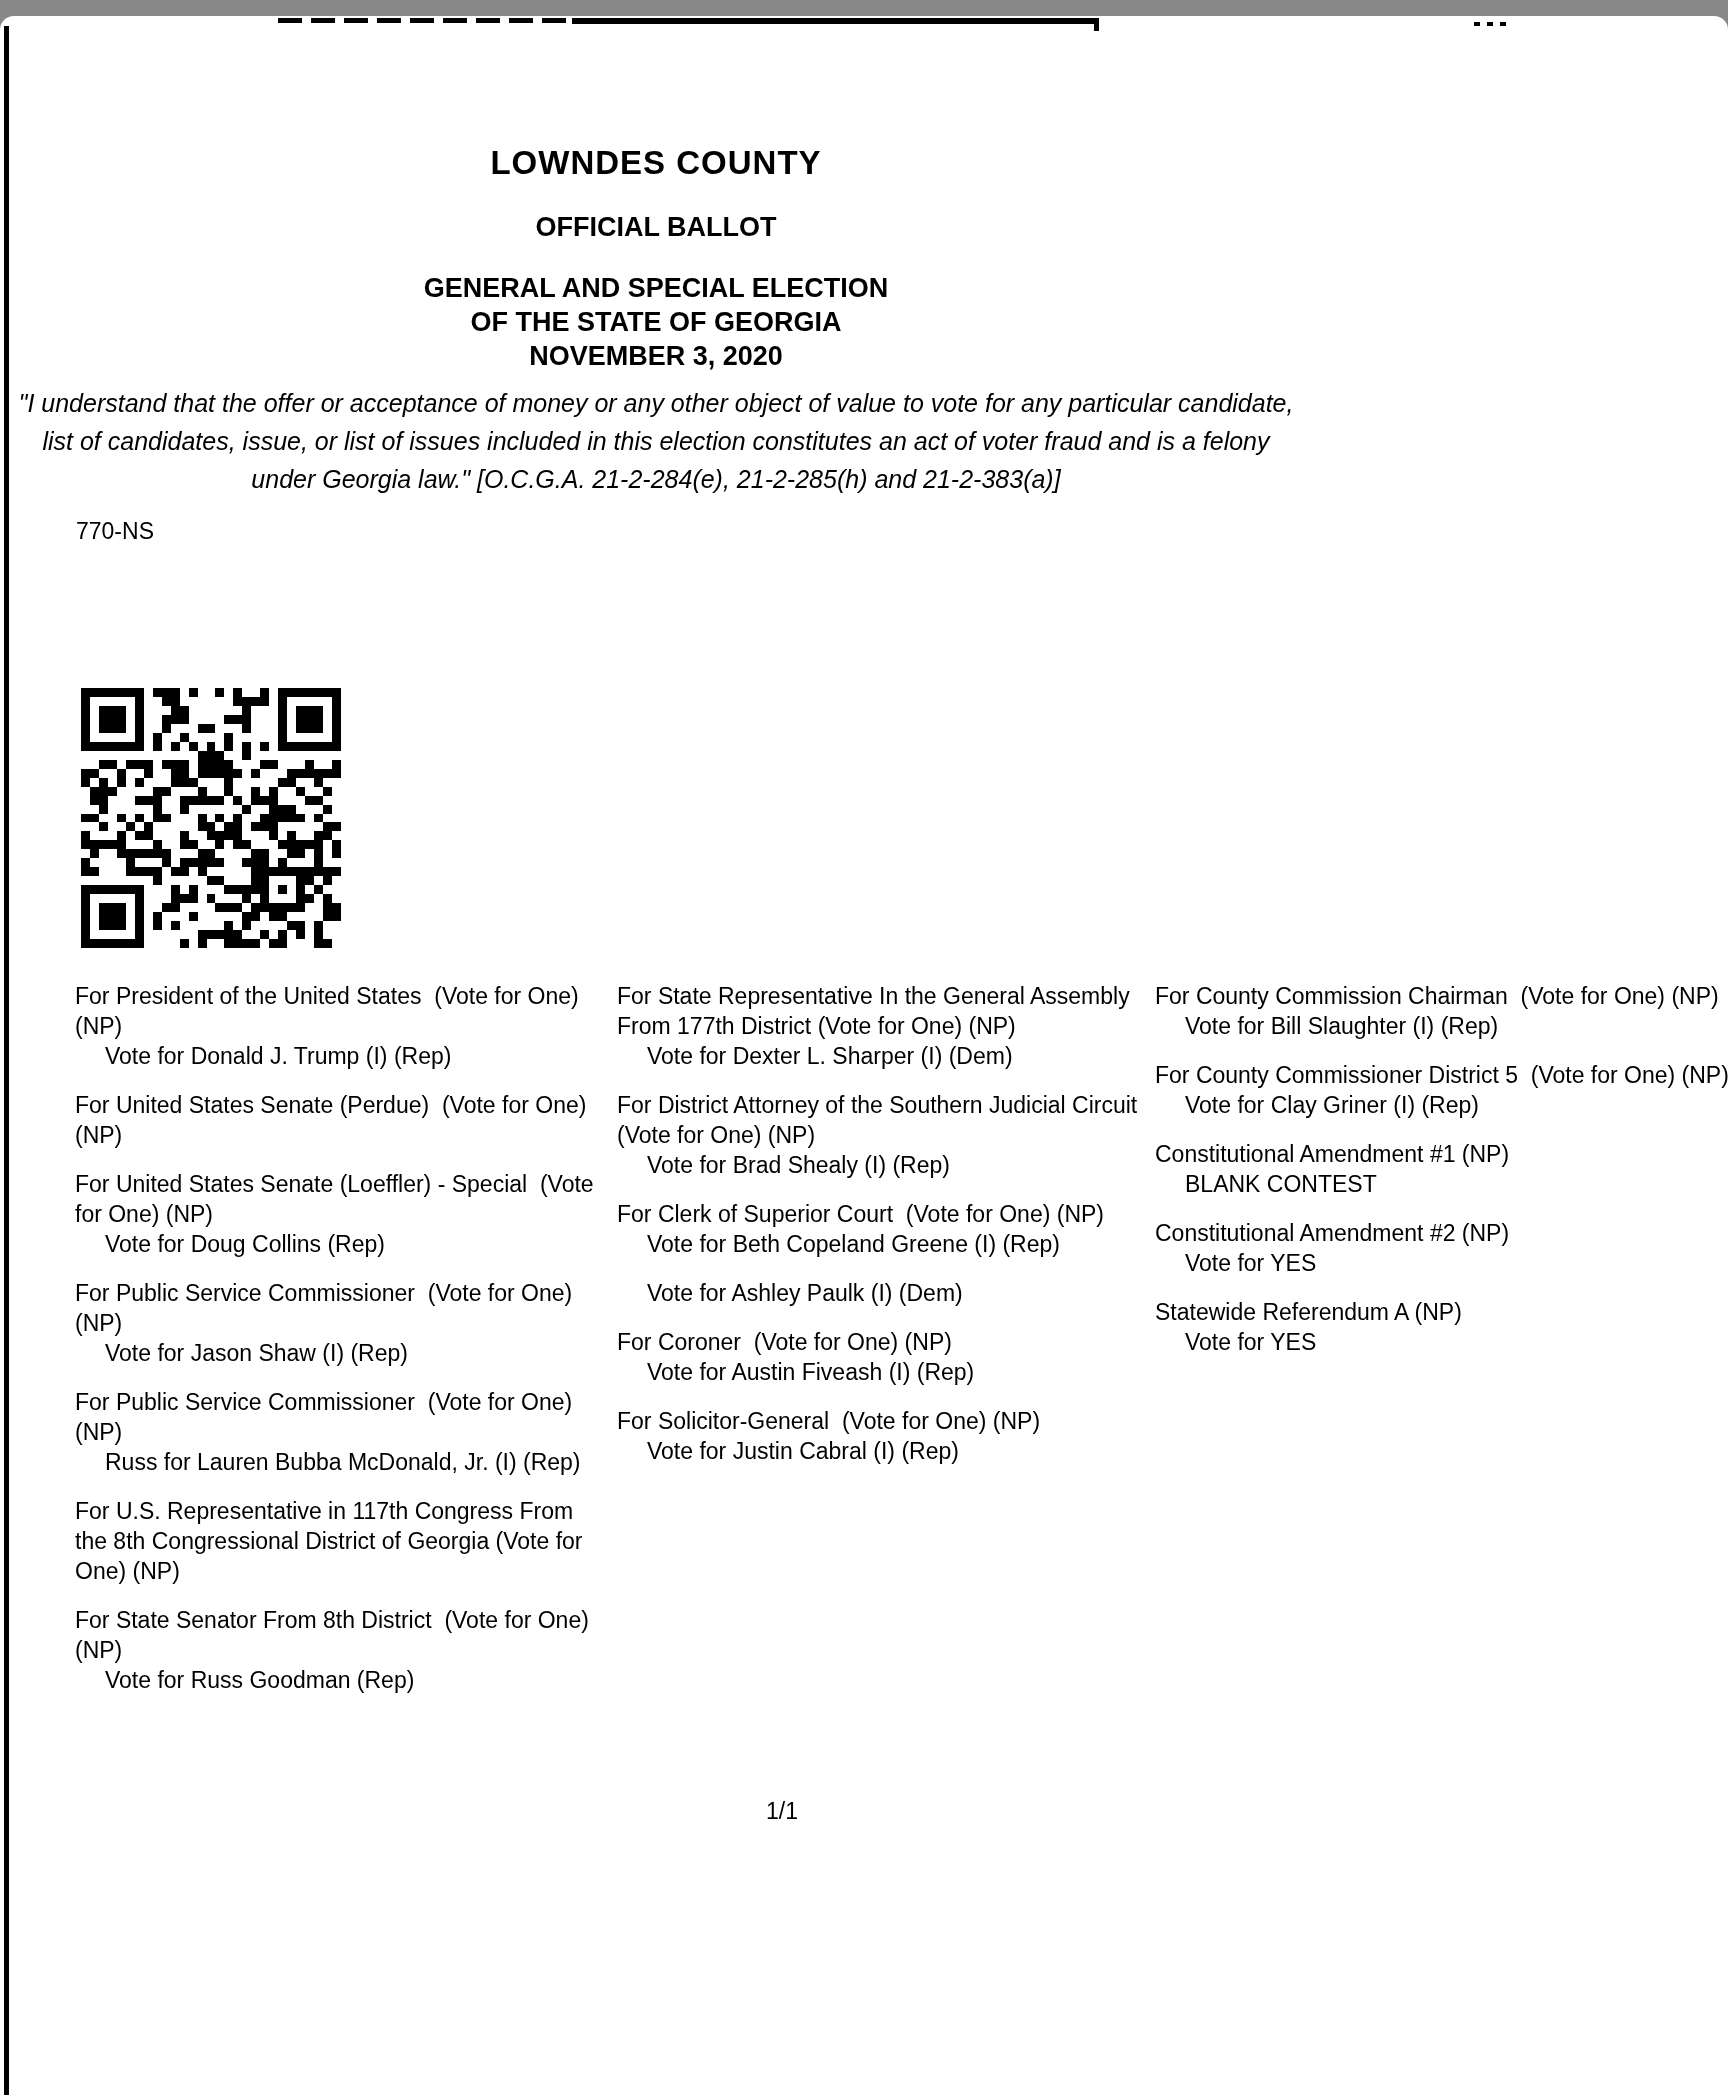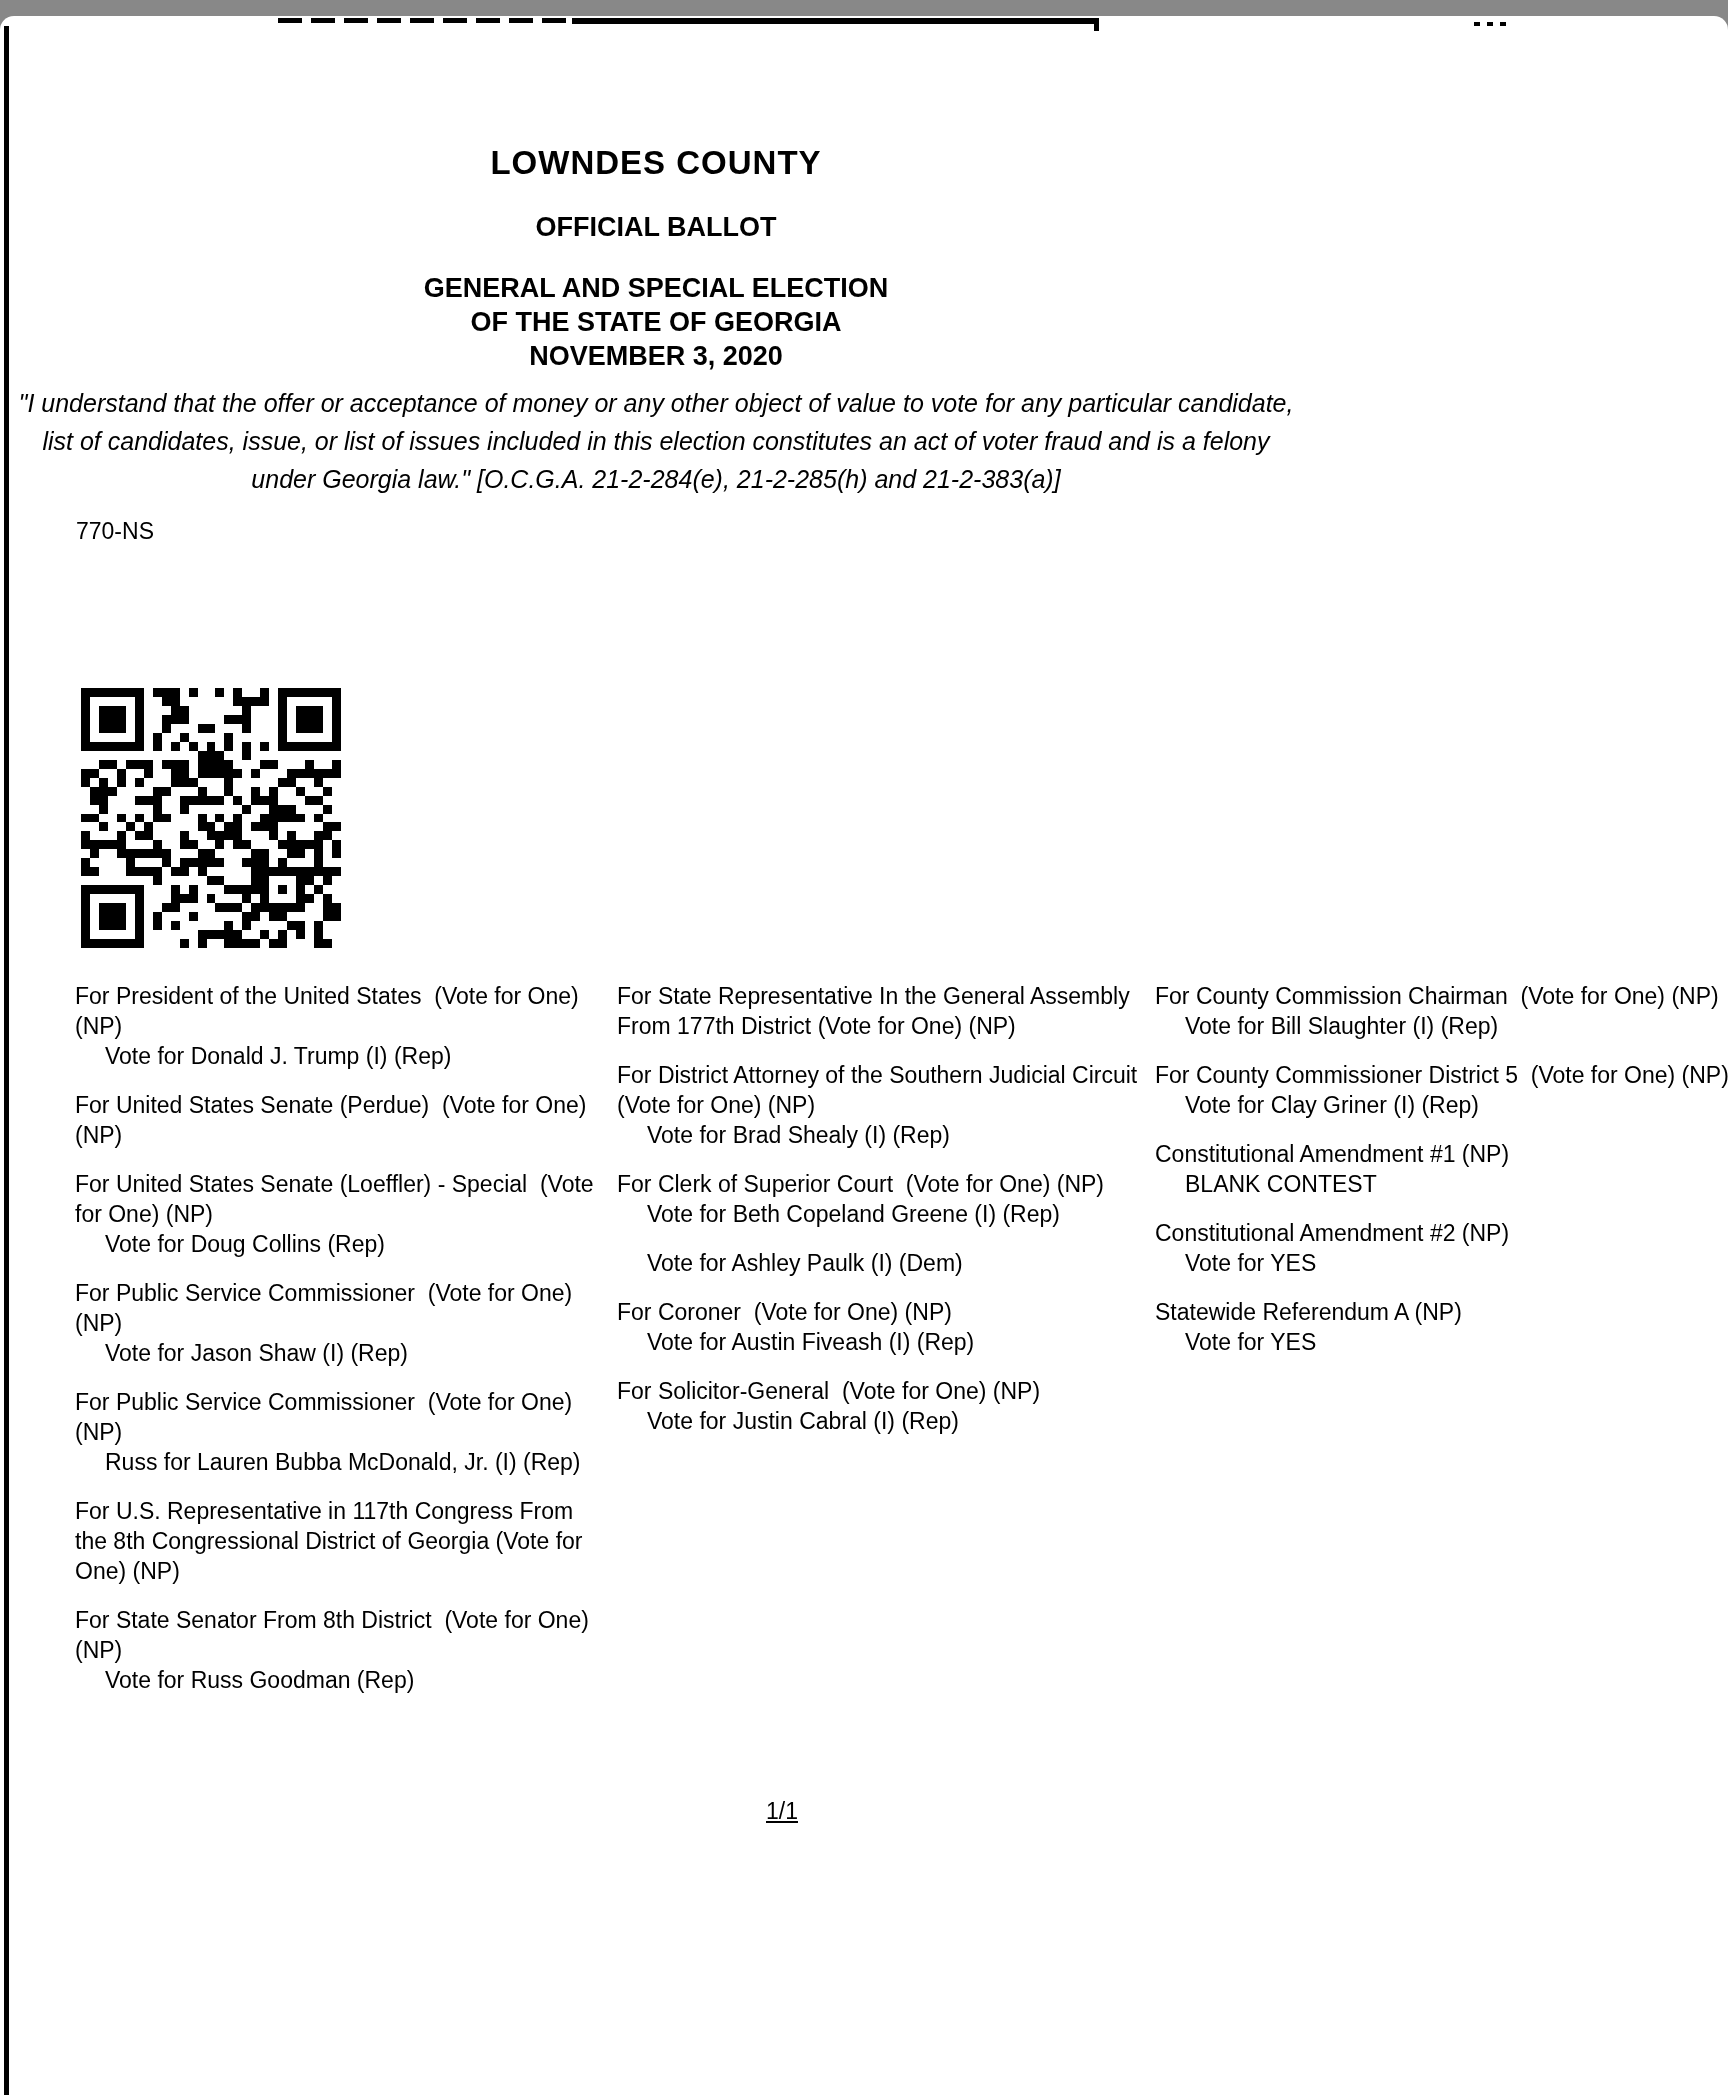--- a/index.html
+++ b/index.html
@@ -31,21 +31,21 @@
   .hdr-county{font-size:33px;letter-spacing:1px;margin-bottom:30px;}
   .hdr-ballot{font-size:27px;margin-bottom:28px;}
   .hdr-line{font-size:27px;line-height:34px;}
   
   .disclaimer{position:absolute;left:0;top:368px;width:1312px;text-align:center;
     font-style:italic;font-size:25px;line-height:38px;}
   .disclaimer div{white-space:pre-wrap;}
   
   .ballot-style{position:absolute;left:76px;top:502px;font-size:23px;}
   .qr{position:absolute;left:73px;top:672px;}
-  .page-number{position:absolute;left:0;top:1782px;width:1564px;text-align:center;font-size:23px;text-decoration:underline;}
+  .page-number{position:absolute;left:0;top:1782px;width:1564px;text-align:center;font-size:23px;}
   
   .col{position:absolute;top:965px;width:522px;font-size:23px;line-height:30px;}
   .col1{left:75px;}
   .col2{left:617px;}
   .col3{left:1155px;width:600px;}
   .contest{margin-bottom:19px;}
   .contest-title{white-space:pre-wrap;}
   .contest-selection{padding-left:64px;text-indent:-34px;white-space:pre-wrap;}
 </style>
 </head>
@@ -505,20 +505,21 @@
       </div>
       <div class="contest">
         <div class="contest-title">For State Senator From 8th District  (Vote for One) (NP)</div>
         <div class="contest-selection">Vote for Russ Goodman (Rep)</div>
       </div>
     </div>
 
     <div class="col col2">
       <div class="contest">
         <div class="contest-title">For State Representative In the General Assembly From 177th District (Vote for One) (NP)</div>
+        <div class="contest-selection">Vote for Dexter L. Sharper (I) (Dem)</div>
       </div>
       <div class="contest">
         <div class="contest-title">For District Attorney of the Southern Judicial Circuit  (Vote for One) (NP)</div>
         <div class="contest-selection">Vote for Brad Shealy (I) (Rep)</div>
       </div>
       <div class="contest">
         <div class="contest-title">For Clerk of Superior Court  (Vote for One) (NP)</div>
         <div class="contest-selection">Vote for Beth Copeland Greene (I) (Rep)</div>
       </div>
       <div class="contest">

